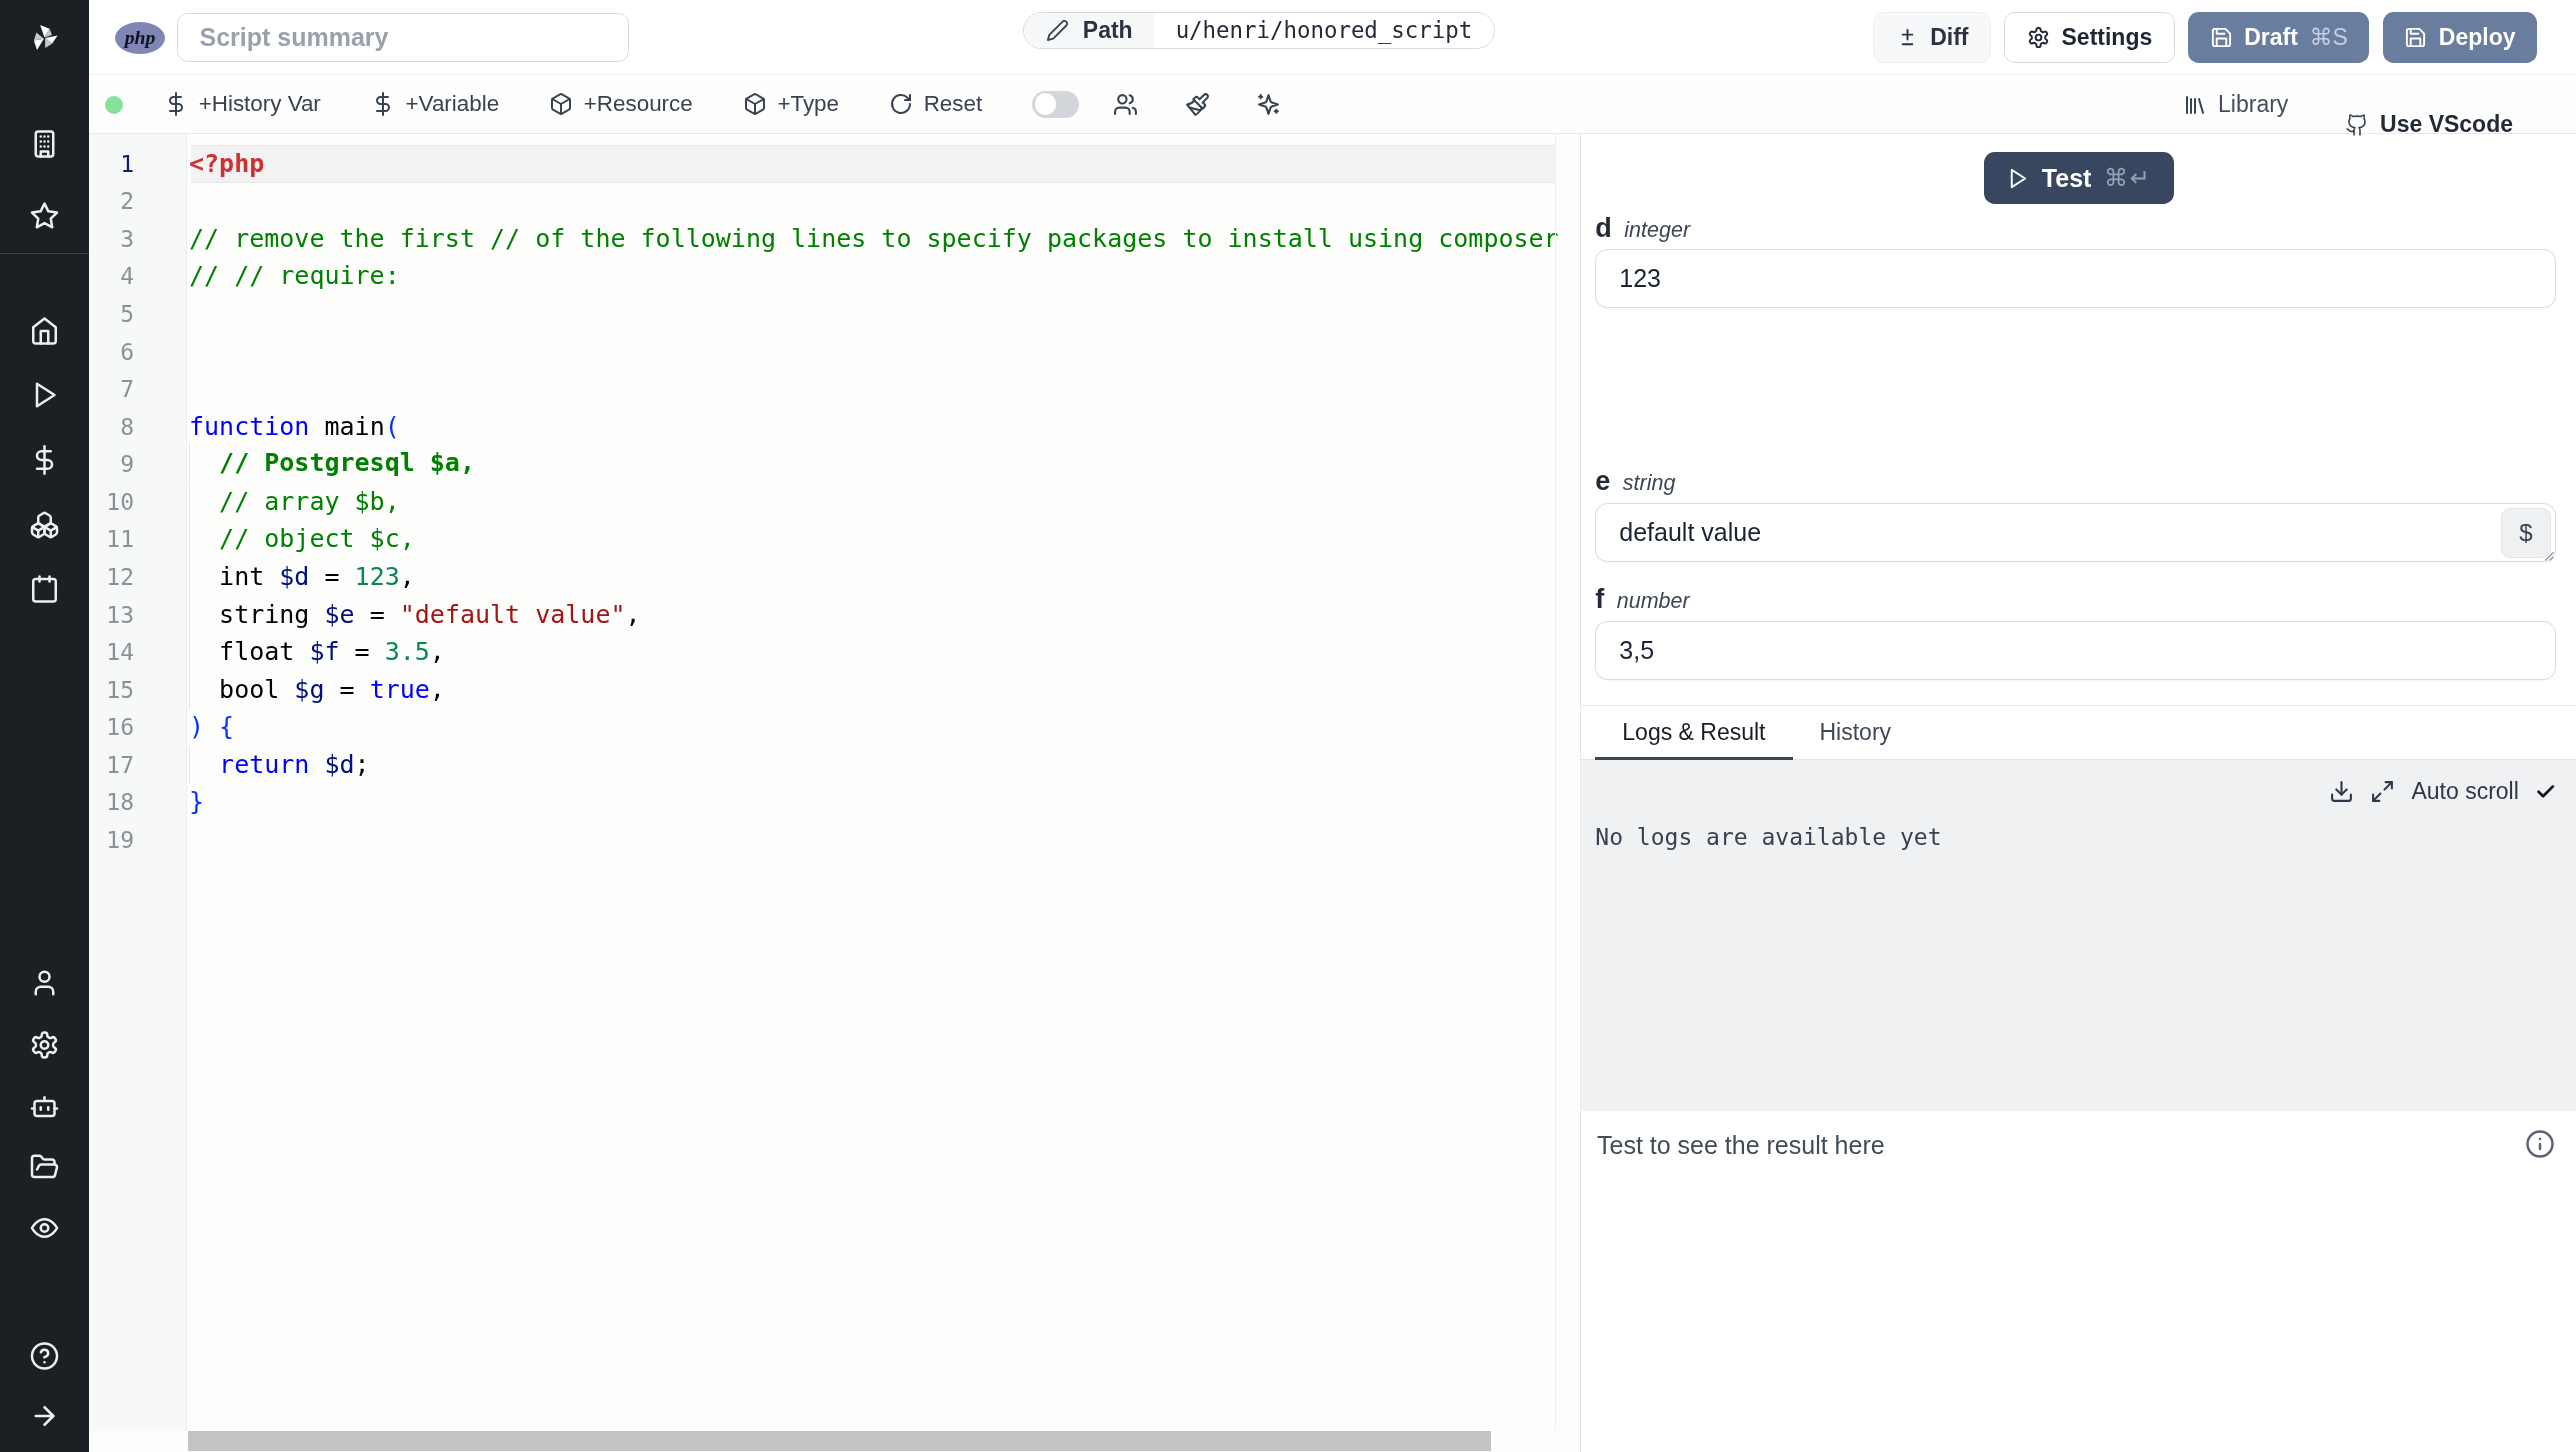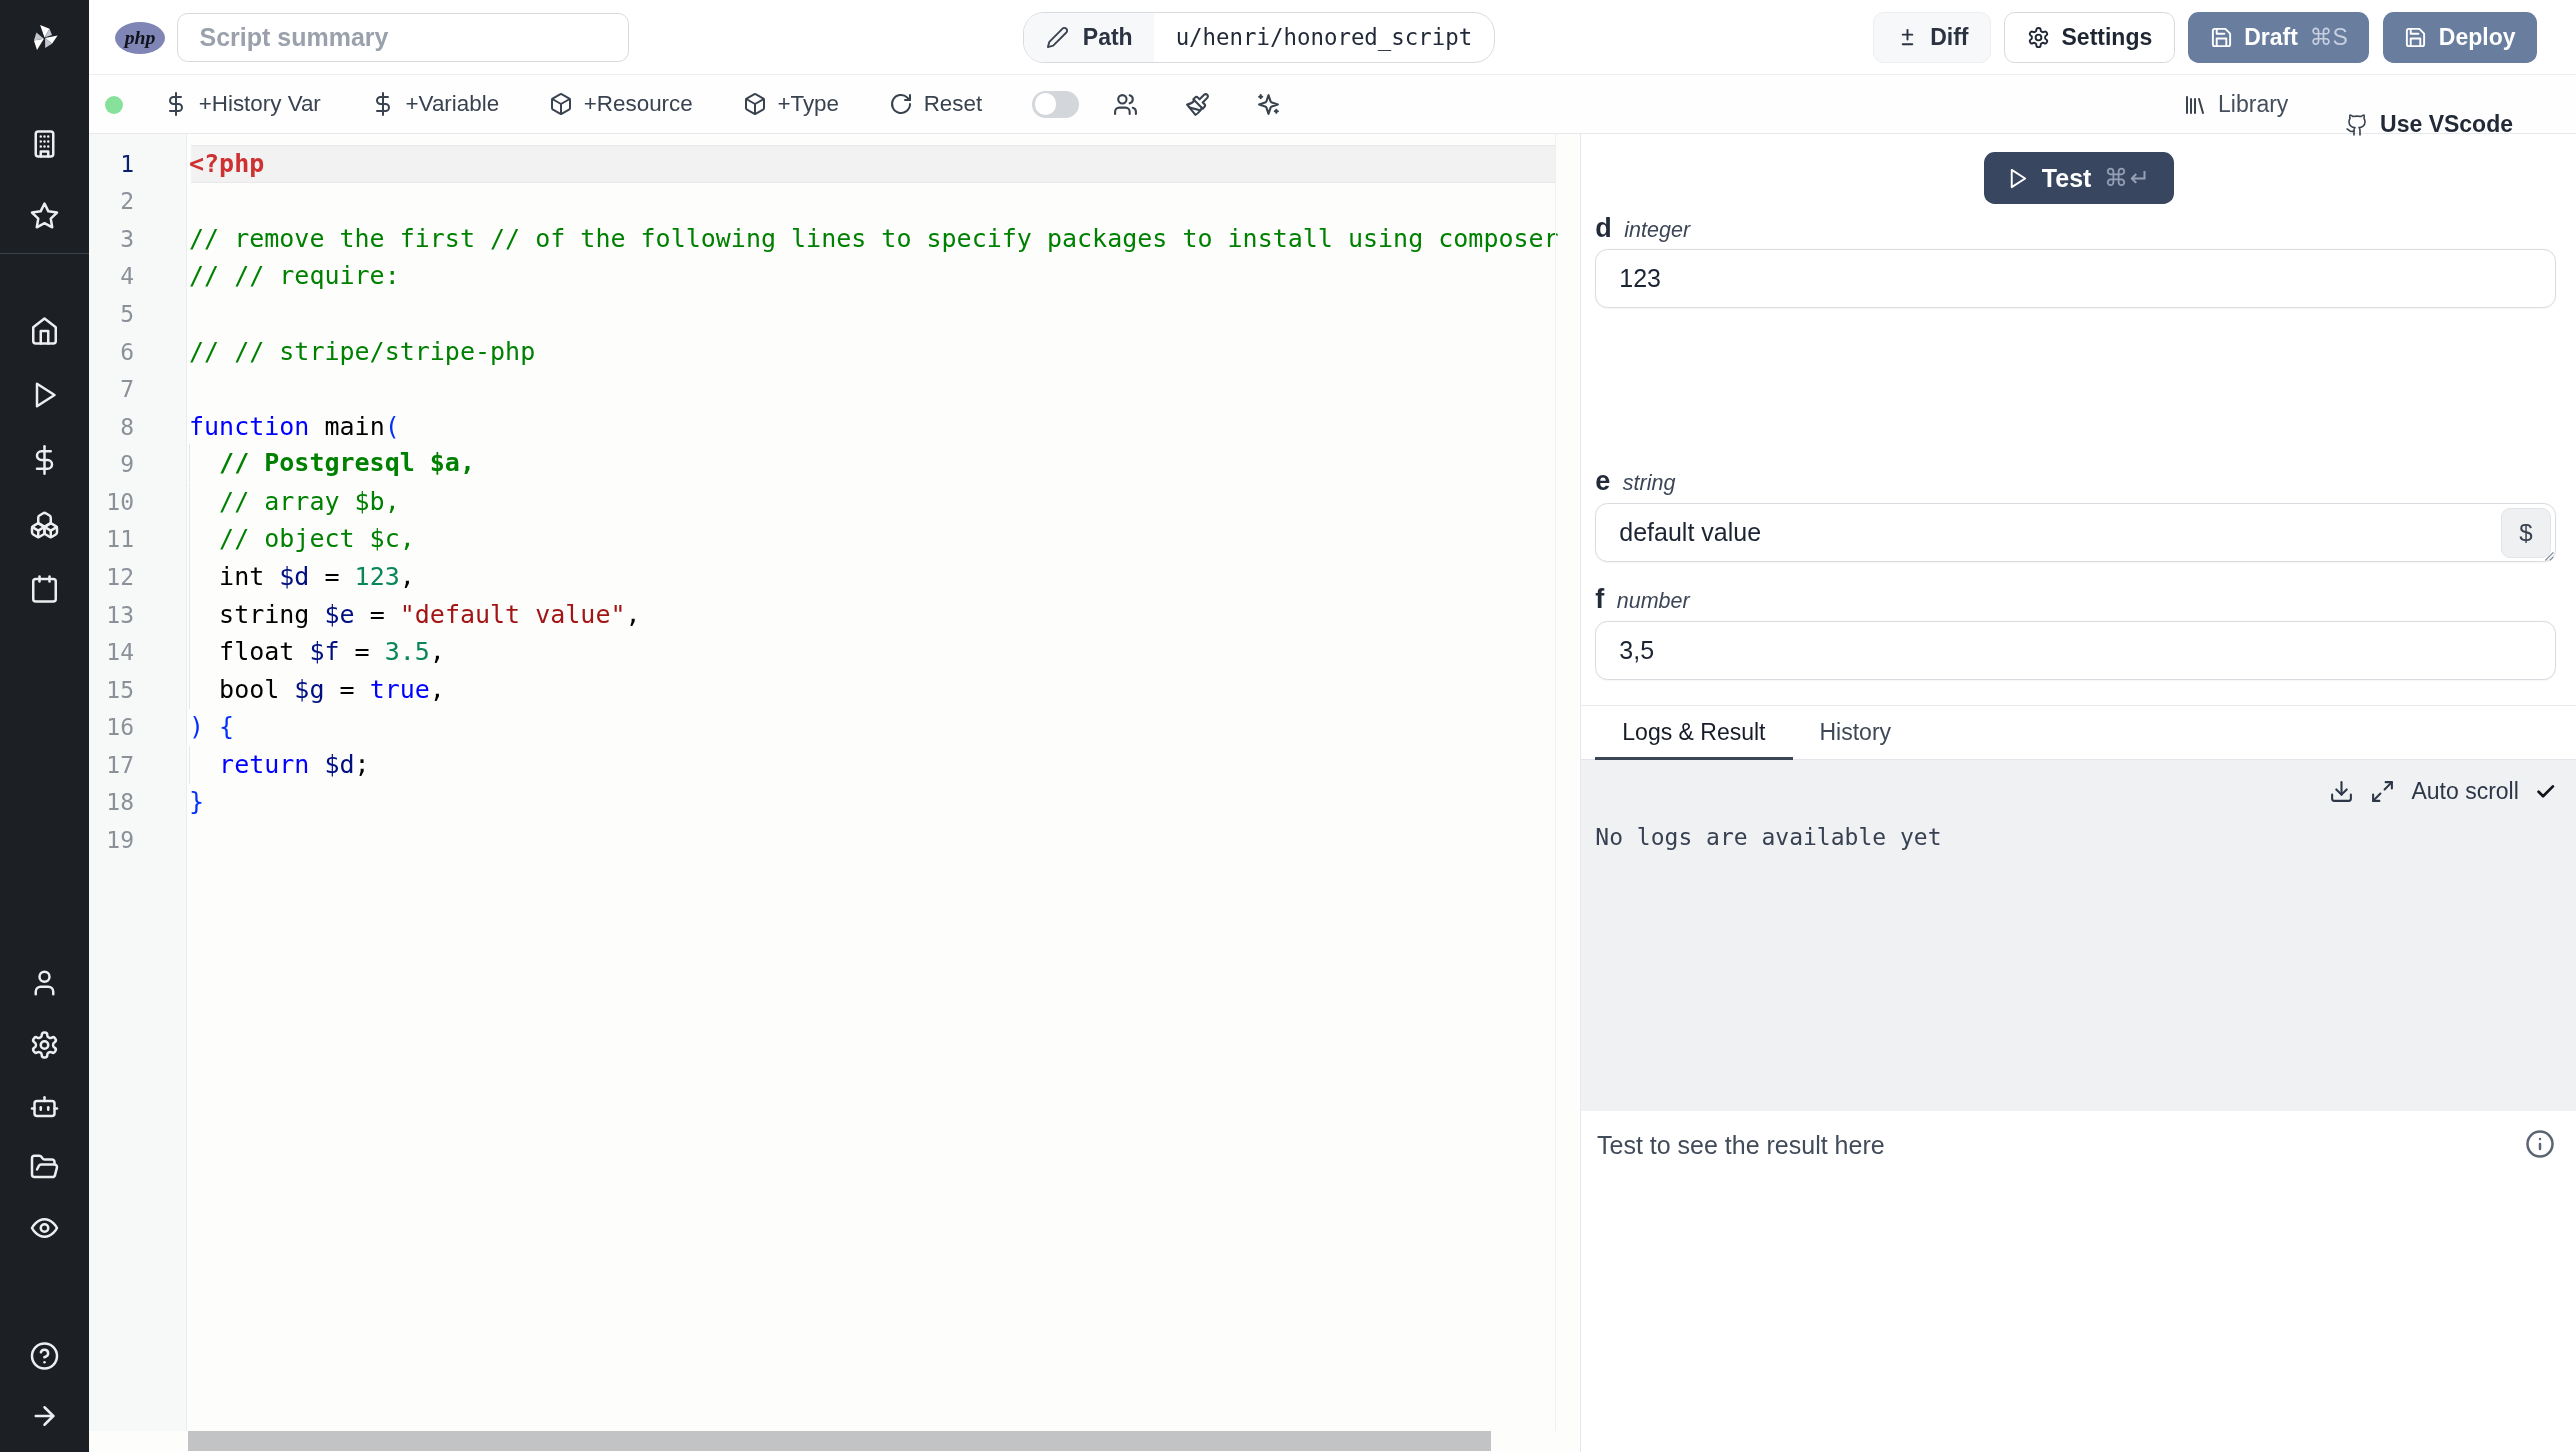--- a/index.html
+++ b/index.html
@@ -16,21 +16,21 @@
   
   .topbar { position:absolute; left:89px; top:0; right:0; height:75px; background:#fff;
     border-bottom:0.9px solid #efeff1; z-index:4; }
   .lang-badge { position:absolute; left:26px; top:21.5px; width:50px; height:32px; background:#7f85b5;
     border-radius:50%; display:flex; align-items:center; justify-content:center;
     font-family:"Liberation Serif", serif; font-style:italic; font-weight:700; font-size:19.7px; color:#10131c; }
   .summary-input { position:absolute; left:88px; top:12.5px; width:452px; height:49px;
     border:1.8px solid #d5d9de; border-radius:10.7px; background:#fff; font-size:25px; font-weight:600;
     color:#39404d; padding:0 21.5px; outline:none; font-family:"Liberation Sans", sans-serif; }
   .summary-input::placeholder { color:#9aa1ac; }
-  .path-chip { position:absolute; left:934px; top:11.6px; height:51px; border:1.8px solid #d8dbe0;
+  .path-chip { position:absolute; left:934px; top:11.6px; height:37px; border:1.8px solid #d8dbe0;
     border-radius:21px; display:flex; align-items:stretch; overflow:hidden; background:#fff; }
   .path-left { display:flex; align-items:center; gap:14.3px; background:#f7f8fa; padding:0 21.5px;
     font-size:23px; font-weight:700; color:#2b3342; }
   .path-left svg { width:23px; height:23px; color:#3c4452; }
   .path-value { display:flex; align-items:center; padding:0 21.5px;
     font-family:"DejaVu Sans Mono", monospace; font-size:22.4px; color:#222a38; }
   .topbar-right { position:absolute; right:39px; top:11.6px; height:51px; display:flex; gap:13.4px; }
   .tb-btn { height:51px; display:flex; align-items:center; gap:11.6px; border-radius:10.7px;
     font-size:23px; font-weight:700; padding:0 21.5px; }
   .tb-btn svg { width:23px; height:23px; }
@@ -391,21 +391,20 @@
       <div class="ln-num" style="top: 574px;">16</div>
       <div class="ln-num" style="top: 612px;">17</div>
       <div class="ln-num" style="top: 649px;">18</div>
       <div class="ln-num" style="top: 687px;">19</div>
     </div>
   <div class="code-lines">
       <div class="code-line" style="top: 10.7px;"><span class="tok-tag">&lt;?php</span></div>
       <div class="code-line" style="top: 48px;"></div>
       <div class="code-line" style="top: 86px;"><span class="tok-com">// remove the first // of the following lines to specify packages to install using composer</span></div>
       <div class="code-line" style="top: 123px;"><span class="tok-com">// // require:</span></div>
-      <div class="code-line" style="top: 199px;"><span class="tok-com">// // stripe/stripe-php</span></div>
       <div class="code-line" style="top: 236px;"></div>
       <div class="code-line" style="top: 274px;"><span class="tok-kw">function</span><span class="tok-pl"> main</span><span class="tok-br">(</span></div>
       <div class="code-line indent" style="top: 310px; font-weight: bold;"><span class="tok-com">  // Postgresql $a,</span></div>
       <div class="code-line indent" style="top: 349px;"><span class="tok-com">  // array $b,</span></div>
       <div class="code-line indent" style="top: 386px;"><span class="tok-com">  // object $c,</span></div>
       <div class="code-line indent" style="top: 424px;"><span class="tok-pl">  int </span><span class="tok-var">$d</span><span class="tok-pl"> = </span><span class="tok-num">123</span><span class="tok-pl">,</span></div>
       <div class="code-line indent" style="top: 462px;"><span class="tok-pl">  string </span><span class="tok-var">$e</span><span class="tok-pl"> = </span><span class="tok-str">"default value"</span><span class="tok-pl">,</span></div>
       <div class="code-line indent" style="top: 499px;"><span class="tok-pl">  float </span><span class="tok-var">$f</span><span class="tok-pl"> = </span><span class="tok-num">3.5</span><span class="tok-pl">,</span></div>
       <div class="code-line indent" style="top: 537px;"><span class="tok-pl">  bool </span><span class="tok-var">$g</span><span class="tok-pl"> = </span><span class="tok-kw">true</span><span class="tok-pl">,</span></div>
       <div class="code-line" style="top: 574px;"><span class="tok-br">) {</span></div>

